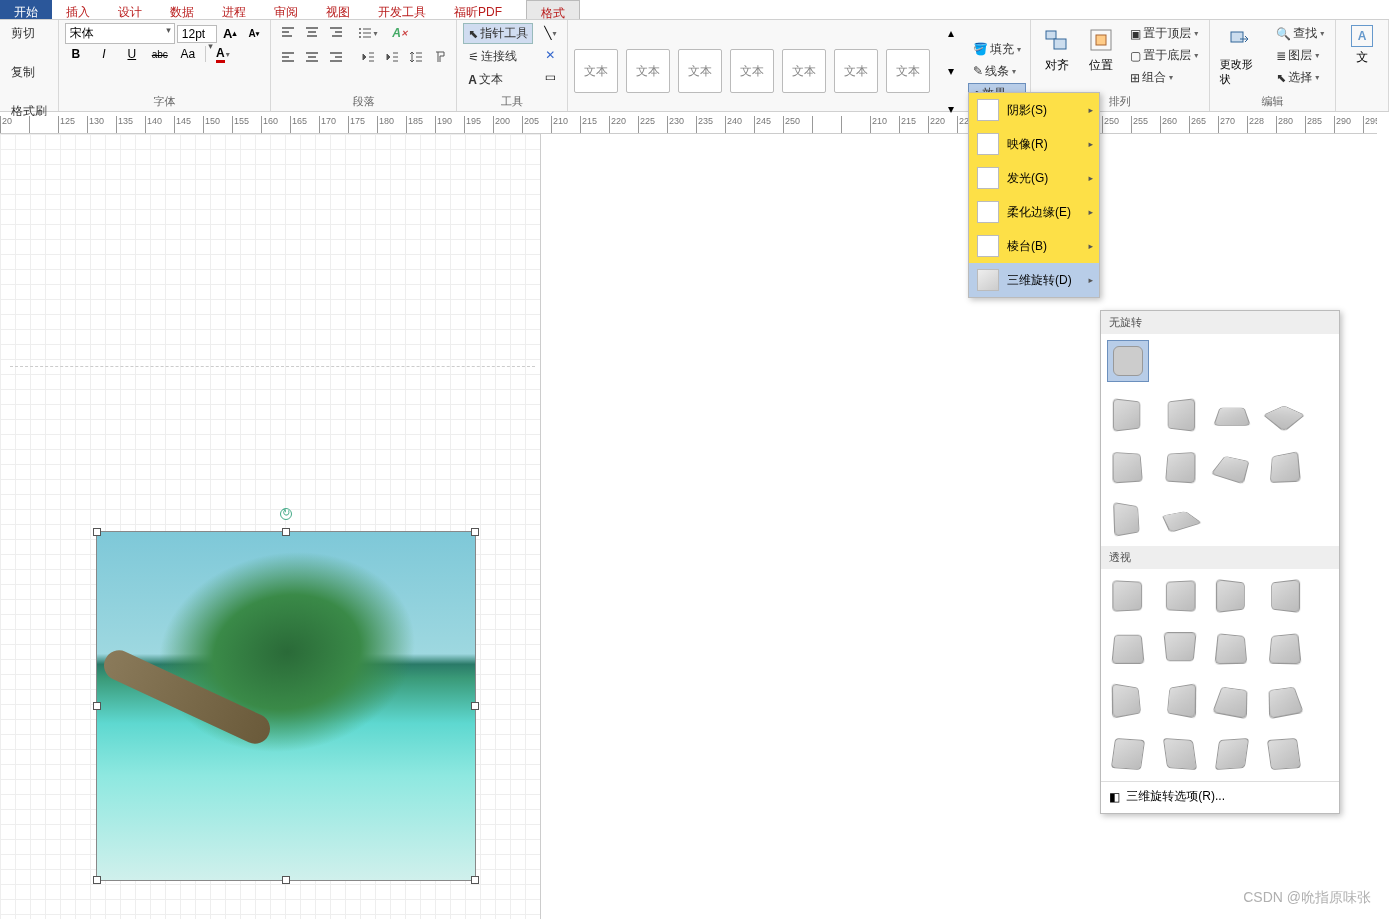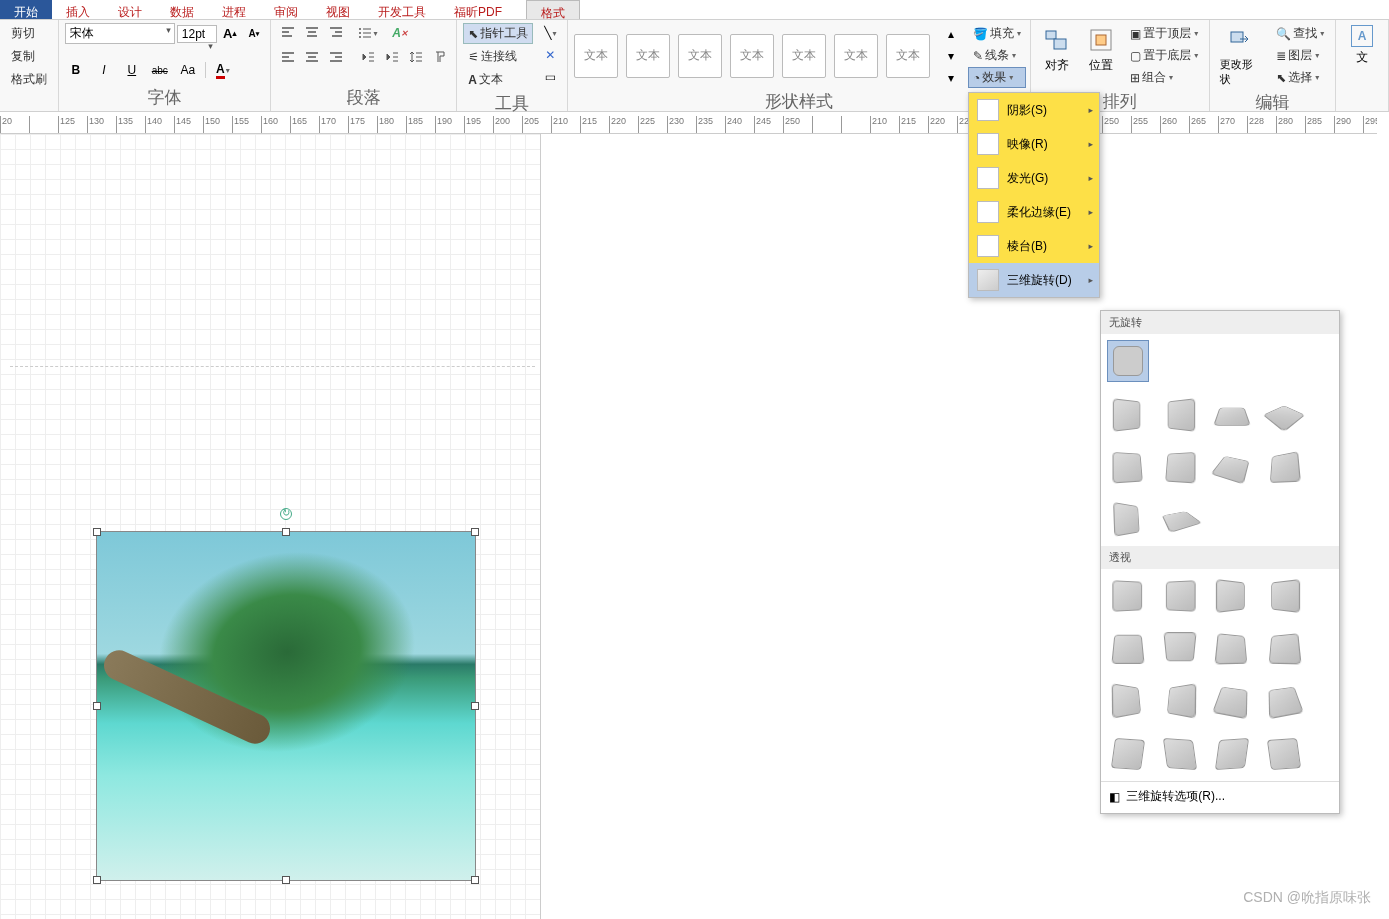--- a/index.html
+++ b/index.html
@@ -3,23 +3,23 @@
 <meta charset="utf-8">
 <style>
 *{box-sizing:border-box;margin:0;padding:0;font-family:"Microsoft YaHei",SimSun,sans-serif;font-size:12px;user-select:none}
 body{background:#fff;overflow:hidden;width:1389px;height:919px;position:relative}
 .tabs{display:flex;border-bottom:1px solid #d0d0d0;height:20px;background:#fff}
 .tab{padding:4px 14px;cursor:pointer;color:#b91c1c}
 .tab.active{background:#2b579a;color:#fff}
 .tab.active2{background:#e8e8e8;border:1px solid #bbb;border-bottom:none}
 .ribbon{display:flex;height:92px;border-bottom:1px solid #d0d0d0;background:#f8f8f8}
 .rgroup{border-right:1px solid #d8d8d8;padding:3px 6px 0 6px;display:flex;flex-direction:column;justify-content:space-between;position:relative}
-.rgroup-label{text-align:center;color:#666;font-size:17px;padding:2px 0}
+.rgroup-label{text-align:center;color:#666;font-size:11px;padding:2px 0}
 .rgroup-body{flex:1;display:flex;align-items:flex-start;gap:4px}
-.vstack{display:flex;flex-direction:column;gap:2px}
+.vstack{display:flex;flex-direction:column;gap:18px}
 .hstack{display:flex;gap:2px;align-items:center}
 .btn-sm{padding:1px 4px;border:1px solid transparent;cursor:pointer;display:flex;align-items:center;gap:2px;white-space:nowrap;color:#333}
 .btn-big{display:flex;flex-direction:column;align-items:center;padding:2px 4px;cursor:pointer;gap:2px;min-width:40px}
 .btn-big .ic{width:30px;height:30px;display:flex;align-items:center;justify-content:center}
 .sel{border:1px solid #bbb;background:#fff;padding:1px 16px 1px 4px;font-size:12px;position:relative;min-width:40px}
 .sel::after{content:"▾";position:absolute;right:3px;color:#555;font-size:9px}
 .icon-btn{width:22px;height:20px;display:flex;align-items:center;justify-content:center;border:1px solid transparent;cursor:pointer}
 .style-box{width:44px;height:44px;border:1px solid #bbb;display:flex;align-items:center;justify-content:center;color:#888;cursor:pointer;background:#fff;border-radius:2px}
 .effects-active{background:#b8cde8;border:1px solid #6b8fbd!important}
 .dropdown{position:absolute;top:92px;left:968px;width:132px;background:#fde047;border:1px solid #bbb;box-shadow:2px 2px 6px rgba(0,0,0,0.25);z-index:50}
@@ -79,21 +79,21 @@
       <div class="btn-sm">剪切</div>
       <div class="btn-sm">复制</div>
       <div class="btn-sm">格式刷</div>
     </div>
       </div>
     <div class="rgroup-label"></div>
   </div>
 
   <div class="rgroup" style="min-width:210px">
     <div class="rgroup-body">
-        <div class="vstack" style="gap:16px">
+        <div class="vstack" style="gap:0">
       <div class="hstack">
         <div class="sel" style="width:110px">宋体</div>
         <div class="sel" style="width:36px">12pt</div>
         <div class="icon-btn" style="font-size:13px;font-weight:bold">A<sup style="font-size:8px">▴</sup></div>
         <div class="icon-btn" style="font-size:10px;font-weight:bold">A<sup style="font-size:7px">▾</sup></div>
       </div>
       <div class="hstack" style="gap:6px">
         <div class="icon-btn" style="font-weight:bold">B</div>
         <div class="icon-btn" style="font-style:italic">I</div>
         <div class="icon-btn" style="text-decoration:underline">U</div>

